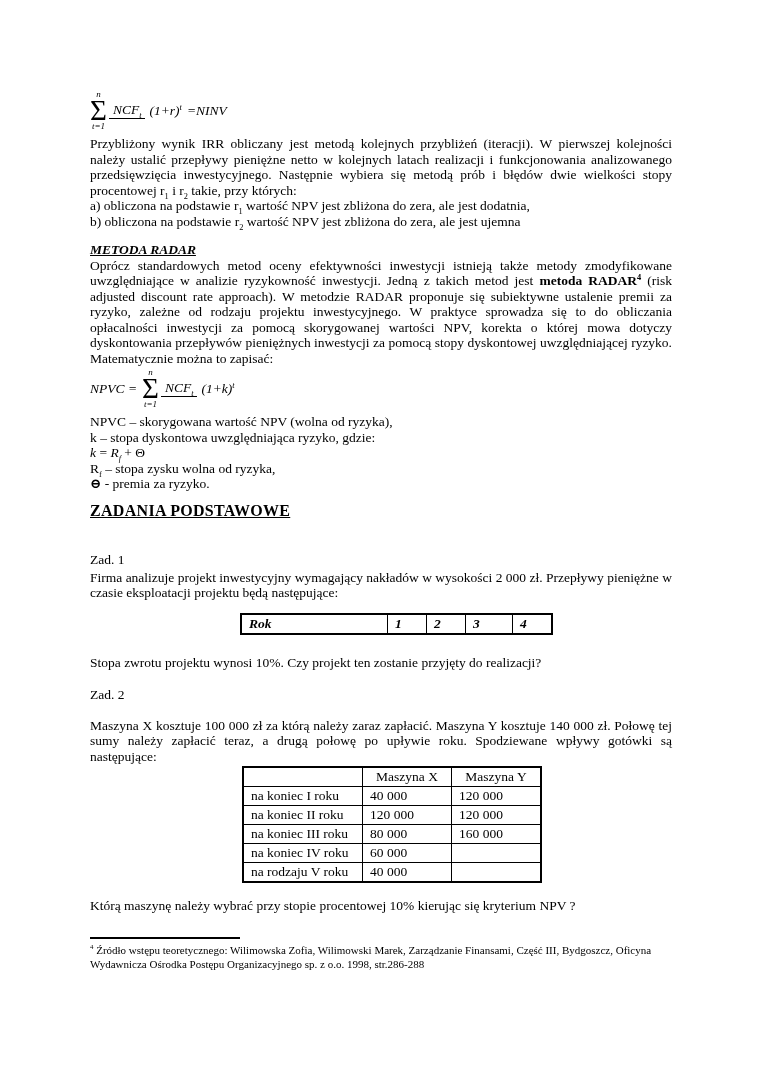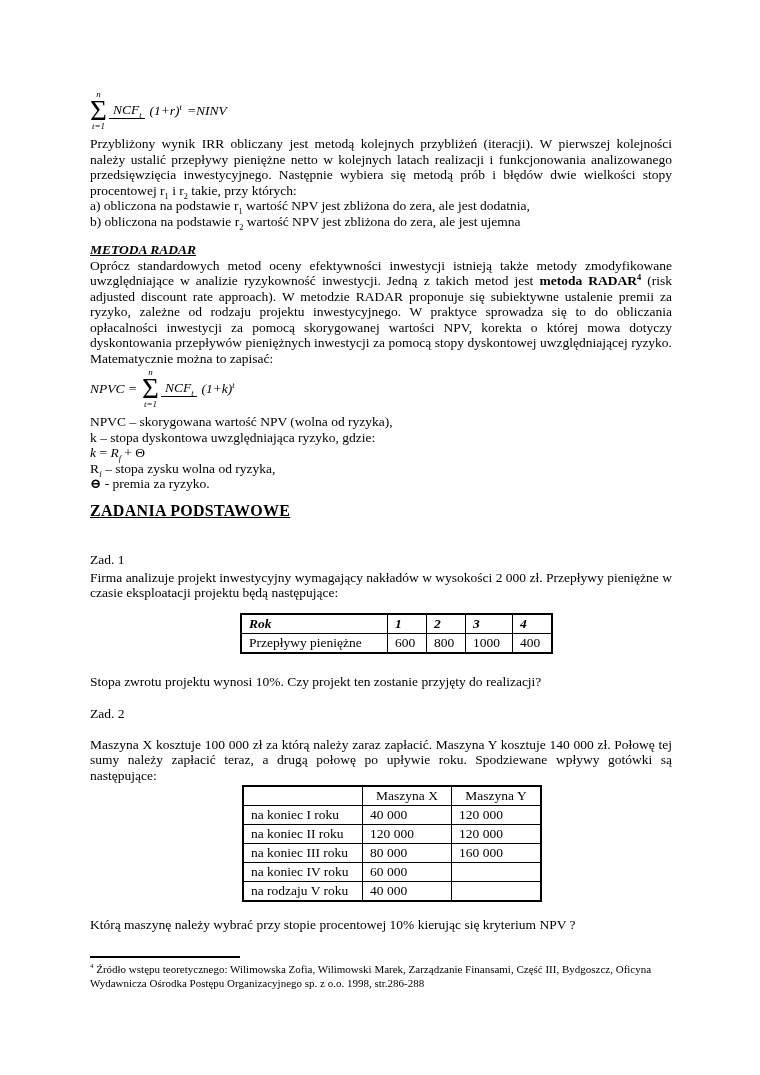--- a/index.html
+++ b/index.html
@@ -112,27 +112,20 @@
 
   <table class="t1">
     <tbody>
         <tr>
       <td>Rok</td>
       <td>1</td>
       <td>2</td>
       <td>3</td>
       <td>4</td>
     </tr>
-    <tr>
-      <td>Przepływy pieniężne</td>
-      <td>600</td>
-      <td>800</td>
-      <td>1000</td>
-      <td>400</td>
-    </tr>
   </tbody>
     </table>
 
   <p class="mt-q1">Stopa zwrotu projektu wynosi 10%. Czy projekt ten zostanie przyjęty do realizacji?</p>
 
   <p class="mt-zad2">Zad. 2</p>
   <p class="just mt-p6">Maszyna X kosztuje 100 000 zł za którą należy zaraz zapłacić. Maszyna Y kosztuje 140 000 zł. Połowę tej sumy należy zapłacić teraz, a drugą połowę po upływie roku. Spodziewane wpływy gotówki są następujące:</p>
 
   <table class="t2">
     <tbody>

